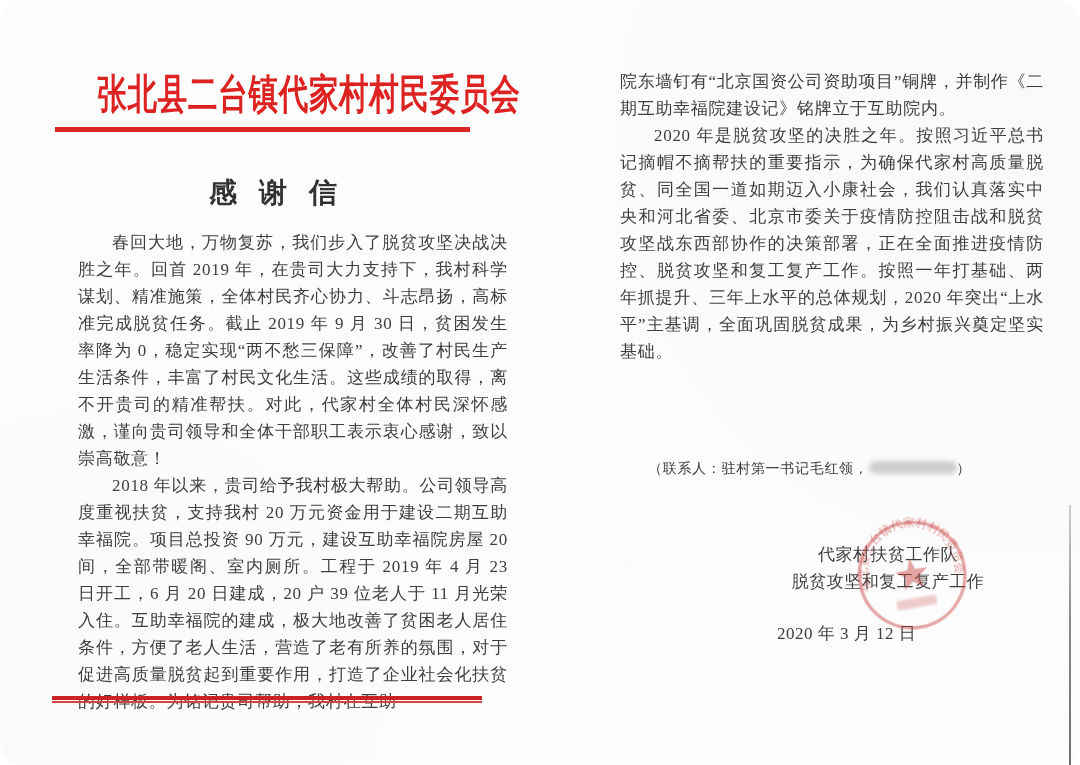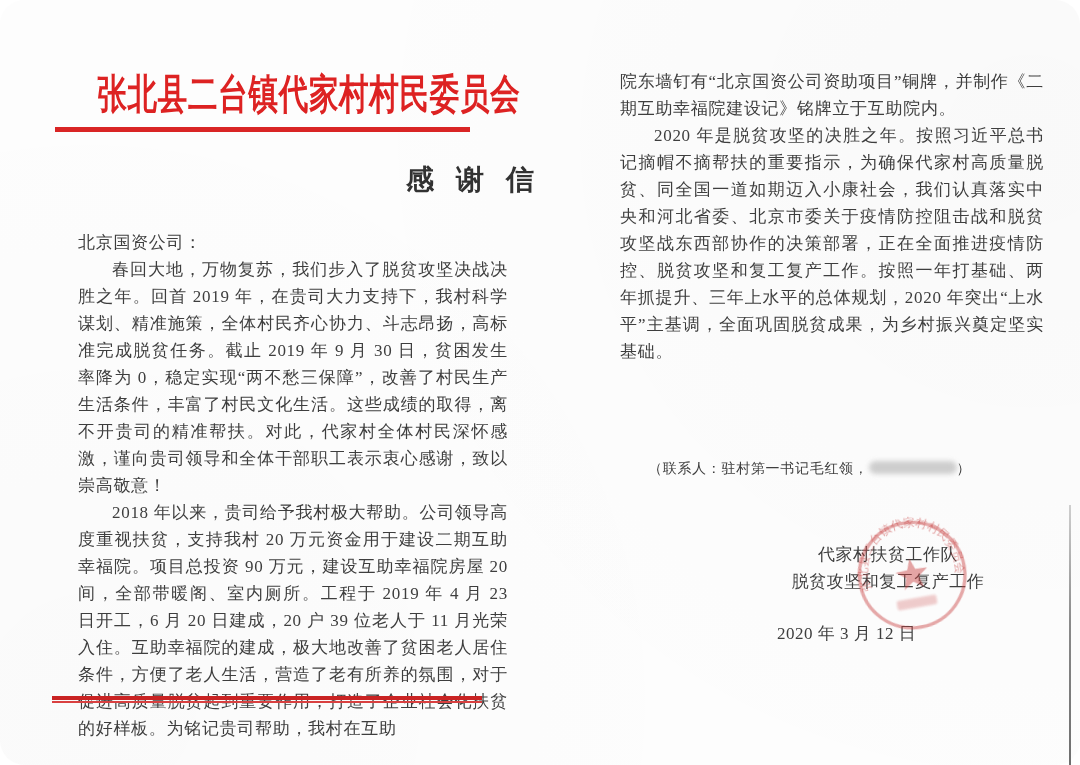--- a/index.html
+++ b/index.html
@@ -44,23 +44,23 @@
     position: absolute;
     left: 55px;
     top: 127px;
     width: 415px;
     height: 5px;
     background: #d92525;
   }
   .letter-title {
     position: absolute;
     left: 0;
-    top: 161px;
+    top: 174px;
     width: 556px;
-    text-align: right;
+    text-align: center;
     font-size: 28px;
     font-weight: bold;
     letter-spacing: 22px;
     padding-left: 12px;
     box-sizing: border-box;
     color: #323232;
   }
   .body-col {
     font-size: 17px;
     line-height: 27px;
@@ -168,21 +168,20 @@
 
   <div>
 
     <div class="org-name">张北县二台镇代家村村民委员会</div>
 
     <div class="header-rule"></div>
 
     <div class="letter-title">感谢信</div>
 
     <div class="page1-body body-col">
-      <p class="salutation">北京国资公司：</p>
       <p class="indent">春回大地，万物复苏，我们步入了脱贫攻坚决战决胜之年。回首 2019 年，在贵司大力支持下，我村科学谋划、精准施策，全体村民齐心协力、斗志昂扬，高标准完成脱贫任务。截止 2019 年 9 月 30 日，贫困发生率降为 0，稳定实现“两不愁三保障”，改善了村民生产生活条件，丰富了村民文化生活。这些成绩的取得，离不开贵司的精准帮扶。对此，代家村全体村民深怀感激，谨向贵司领导和全体干部职工表示衷心感谢，致以崇高敬意！</p>
       <p class="indent">2018 年以来，贵司给予我村极大帮助。公司领导高度重视扶贫，支持我村 20 万元资金用于建设二期互助幸福院。项目总投资 90 万元，建设互助幸福院房屋 20 间，全部带暖阁、室内厕所。工程于 2019 年 4 月 23 日开工，6 月 20 日建成，20 户 39 位老人于 11 月光荣入住。互助幸福院的建成，极大地改善了贫困老人居住条件，方便了老人生活，营造了老有所养的氛围，对于促进高质量脱贫起到重要作用，打造了企业社会化扶贫的好样板。为铭记贵司帮助，我村在互助</p>
     </div>
 
     <div class="footer-rule"></div>
   </div>
 
   <div>
 
     <div class="page2-body body-col">

